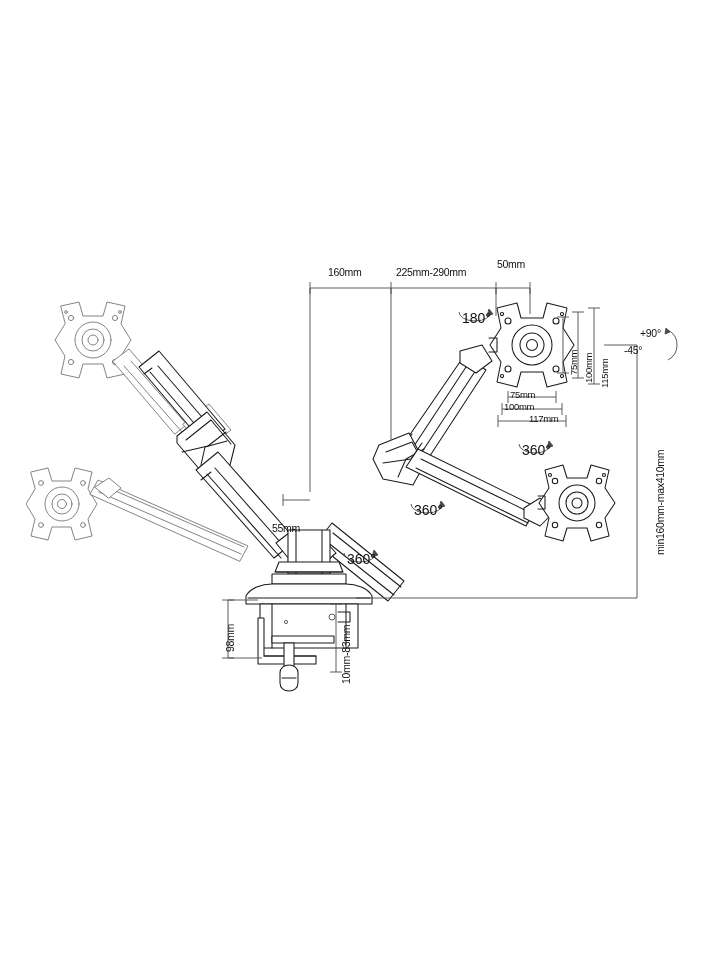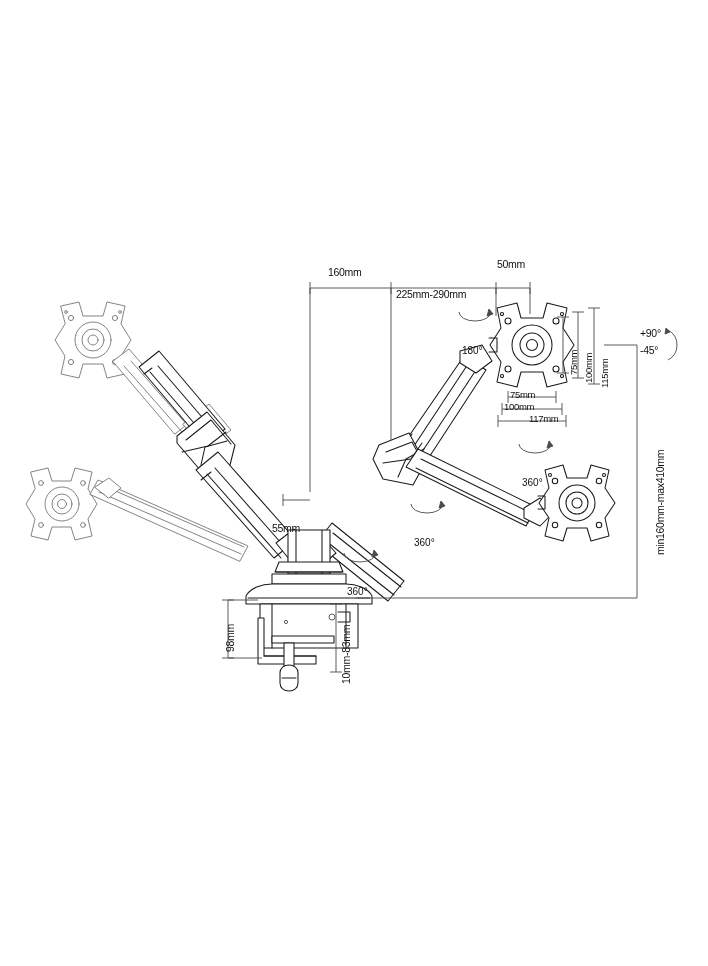--- a/index.html
+++ b/index.html
@@ -10,21 +10,21 @@
   .ln{fill:none;stroke:#1a1a1a;stroke-width:1.05;stroke-linejoin:round;stroke-linecap:round;}
   .ln-light{fill:none;stroke:#6e6e6e;stroke-width:.85;stroke-linejoin:round;stroke-linecap:round;}
   .ln-thin{fill:none;stroke:#2a2a2a;stroke-width:.75;}
   .dim{fill:none;stroke:#4a4a4a;stroke-width:.9;}
   .dimtick{fill:none;stroke:#4a4a4a;stroke-width:.9;}
   .fillw{fill:#ffffff;}
   .lbl{position:absolute;color:#111;font-size:10.5px;letter-spacing:-.3px;
        white-space:nowrap;font-family:"Liberation Sans","DejaVu Sans",sans-serif;}
   .lbl.sm{font-size:9.5px;}
   .rot90{transform:rotate(-90deg);transform-origin:0 0;}
-  .cal{position:absolute;white-space:nowrap;font-size:10px;color:#111;margin-top:35px;}
+  .cal{position:absolute;white-space:nowrap;font-size:14px;color:#111;}
 </style>
 </head>
 <body>
 
 <div id="stage">
 
   <svg class="draw" viewBox="0 0 708 966">
 
     <g>
 
@@ -239,35 +239,35 @@
 
       <path class="dim" d="M411,504 a16,9 0 0 0 32,0"></path>
       <path class="dim" d="M441,501 l4,5 -6,2 z" style="fill:#4a4a4a;"></path>
 
       <path class="dim" d="M344,553 a16,9 0 0 0 32,0"></path>
       <path class="dim" d="M374,550 l4,5 -6,2 z" style="fill:#4a4a4a;"></path>
     </g>
   </svg>
 
   <div class="lbl" style="left:328px;top:266px;">160mm</div>
-  <div class="lbl" style="left:396px;top:266px;margin-top:22px;">225mm-290mm</div>
+  <div class="lbl" style="left:396px;top:266px;">225mm-290mm</div>
   <div class="lbl" style="left:497px;top:258px;">50mm</div>
 
   <div class="lbl" style="left:272px;top:486px;margin-top:36px;">55mm</div>
 
   <div class="lbl sm rot90" style="left:568px;top:375px;">75mm</div>
   <div class="lbl sm rot90" style="left:583px;top:383px;">100mm</div>
   <div class="lbl sm rot90" style="left:599px;top:388px;">115mm</div>
 
   <div class="lbl sm" style="left:510px;top:389px;">75mm</div>
   <div class="lbl sm" style="left:504px;top:401px;">100mm</div>
   <div class="lbl sm" style="left:529px;top:413px;">117mm</div>
 
   <div class="lbl" style="left:640px;top:327px;text-align:center;">+90°</div>
-  <div class="lbl" style="left:640px;top:344px;">-45°</div>
+  <div class="lbl" style="left:624px;top:344px;">-45°</div>
 
   <div class="lbl rot90" style="left:654px;top:555px;">min160mm-max410mm</div>
 
   <div class="lbl rot90" style="left:224px;top:652px;">98mm</div>
 
   <div class="lbl rot90" style="left:340px;top:684px;">10mm-83mm</div>
 
   <div class="cal" style="left:462px;top:310px;">180°</div>
   <div class="cal" style="left:522px;top:442px;">360°</div>
   <div class="cal" style="left:414px;top:502px;">360°</div>

